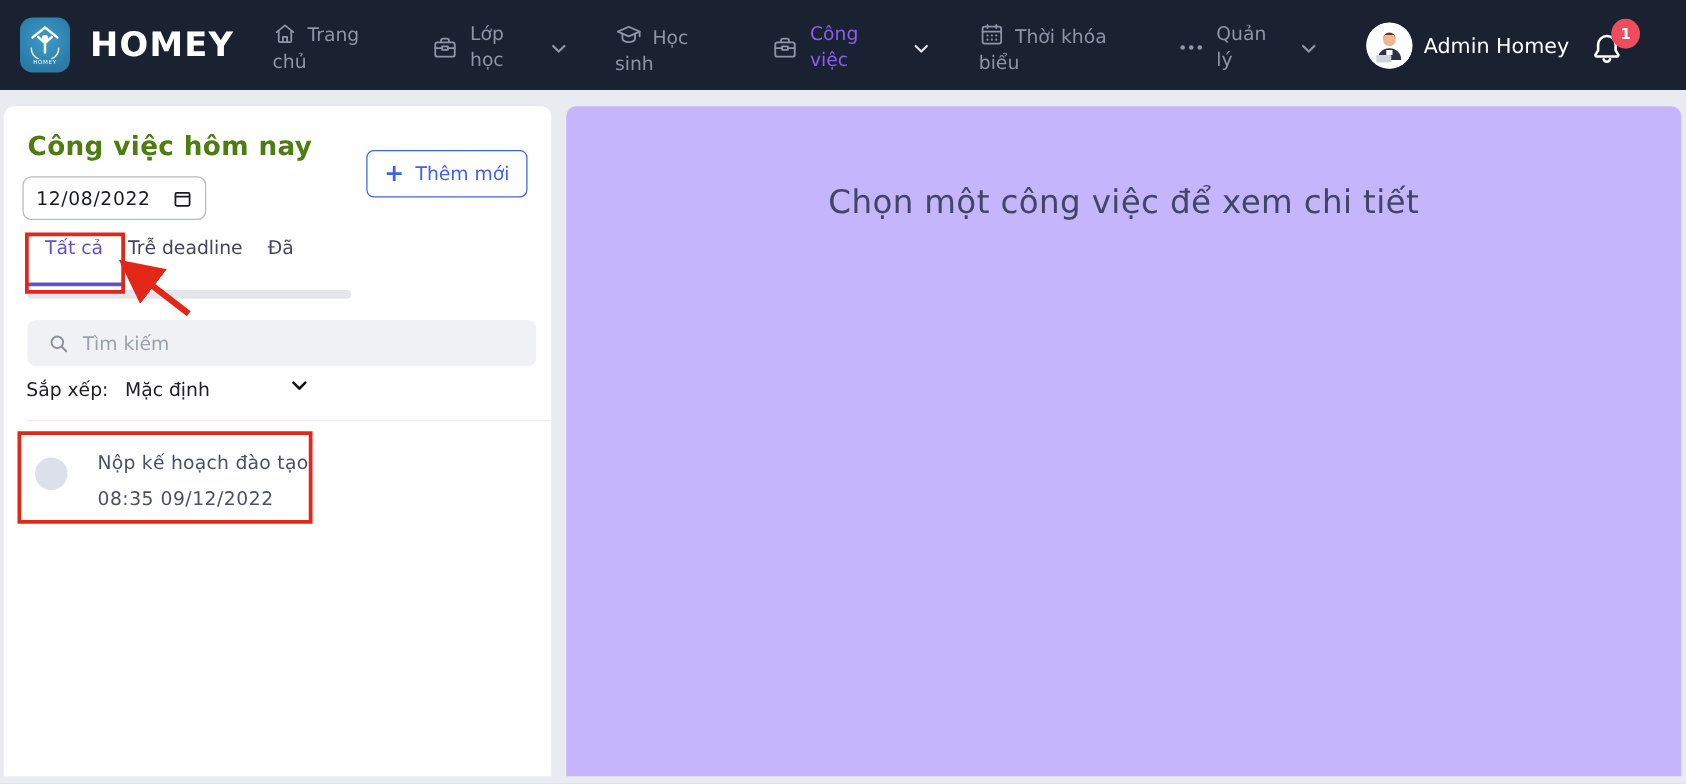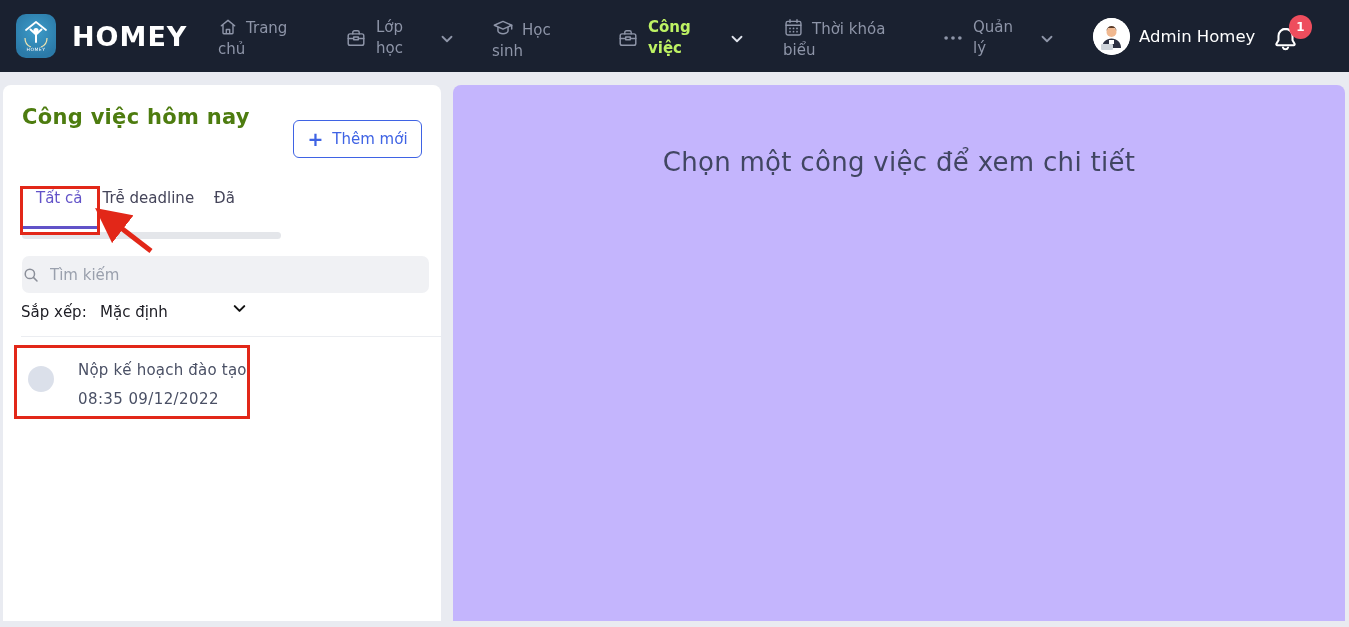--- a/index.html
+++ b/index.html
@@ -19,21 +19,21 @@
     display:flex; align-items:center; justify-content:center;
   }
   .brand { position:absolute; left:72px; top:21px; font-size:27px; font-weight:bold; color:#ffffff; letter-spacing:1px; }
 
   .nav-item { position:absolute; top:17px; font-size:15px; line-height:21px; color:#8e95a8; cursor:pointer; }
   .nav-item.wrapstyle svg { vertical-align:-4px; margin-right:8px; }
   .nav-item.stacked { display:flex; align-items:center; height:42px; }
   .nav-item.stacked svg { margin-right:9px; flex:none; }
   .nav-item .lbl { display:inline; }
   .nav-item.stacked .lbl { display:block; }
-  .nav-item.active .lbl { color:#bef264; font-weight:bold; }
+  .nav-item.active .lbl { color:#8b5cf6; font-weight:normal; }
   .nav-chevron { position:absolute; color:#8e95a8; }
   .nav-chevron.light { color:#dfe3ec; }
 
   .avatar {
     position:absolute; left:1093px; top:18px; width:37px; height:37px; border-radius:50%;
     background:#ffffff; overflow:hidden; display:flex; align-items:flex-end; justify-content:center;
   }
   .user-name { position:absolute; left:1139px; top:27px; font-size:16.5px; font-weight:normal; color:#ffffff; }
   .bell { position:absolute; left:1271px; top:25px; color:#ffffff; cursor:pointer; }
   .badge {
@@ -70,21 +70,21 @@
 
   .tabs { position:absolute; left:0; top:104px; width:438px; height:30px; overflow:hidden;
           display:flex; gap:20px; padding-left:33px; white-space:nowrap; font-size:15px; color:#45455a; }
   .tab { cursor:pointer; flex:none; }
   .tab.active { color:#6152c8; }
   .tab-indicator { position:absolute; left:19px; top:141px; width:78px; height:3px; background:#6152c8; }
   .tab-track { position:absolute; left:19px; top:147px; width:259px; height:7px; background:#e4e6ea; border-radius:4px; }
 
   .search-box {
     position:absolute; left:19px; top:171px; width:407px; height:37px;
-    background:#f0f1f4; border-radius:7px; display:flex; align-items:center; padding:0 0; gap:10px;
+    background:#f0f1f4; border-radius:7px; display:flex; align-items:center; padding:0 16px; gap:10px;
   }
   .search-box input {
     border:none; outline:none; background:transparent; font-size:15px; flex:1;
     font-family:inherit; color:#33343c;
   }
   .search-box input::placeholder { color:#9aa0ad; }
 
   .sort-label { position:absolute; left:18px; top:218px; font-size:15px; color:#202027; }
   .sort-select { position:absolute; left:97px; top:218px; font-size:15px; color:#202027; cursor:pointer; }
   .sort-chevron { position:absolute; left:227px; top:214px; color:#111; cursor:pointer; }
@@ -197,20 +197,27 @@
     <path d="M12 3.2 c-3.2 0-5.8 2.6-5.8 5.8 v3.6 l-1.7 2.9 a0.8 0.8 0 0 0 0.7 1.2 h13.6 a0.8 0.8 0 0 0 0.7-1.2 l-1.7-2.9 V9 c0-3.2-2.6-5.8-5.8-5.8 Z"></path>
     <path d="M9.9 18.6 a2.2 2.2 0 0 0 4.2 0"></path>
   </svg>
   <div class="badge">1</div>
 </div>
 
 <div class="left-card">
 
   <div class="panel-title">Công việc hôm nay</div>
 
+  <div class="date-input">
+    <span>12/08/2022</span>
+    <svg width="16" height="16" viewBox="0 0 24 24" fill="none" stroke="#1b1b1f" stroke-width="2.1" stroke-linejoin="round">
+      <rect x="3.5" y="5" width="17" height="15.5" rx="1.5"></rect>
+      <path d="M3.5 9.5 h17"></path>
+    </svg>
+  </div>
 
   <button class="add-btn">
     <span class="plus">+</span>
     <span>Thêm mới</span>
   </button>
 
   <div class="tabs">
     <span class="tab active">Tất cả</span>
     <span class="tab">Trễ deadline</span>
     <span class="tab">Đã</span>

